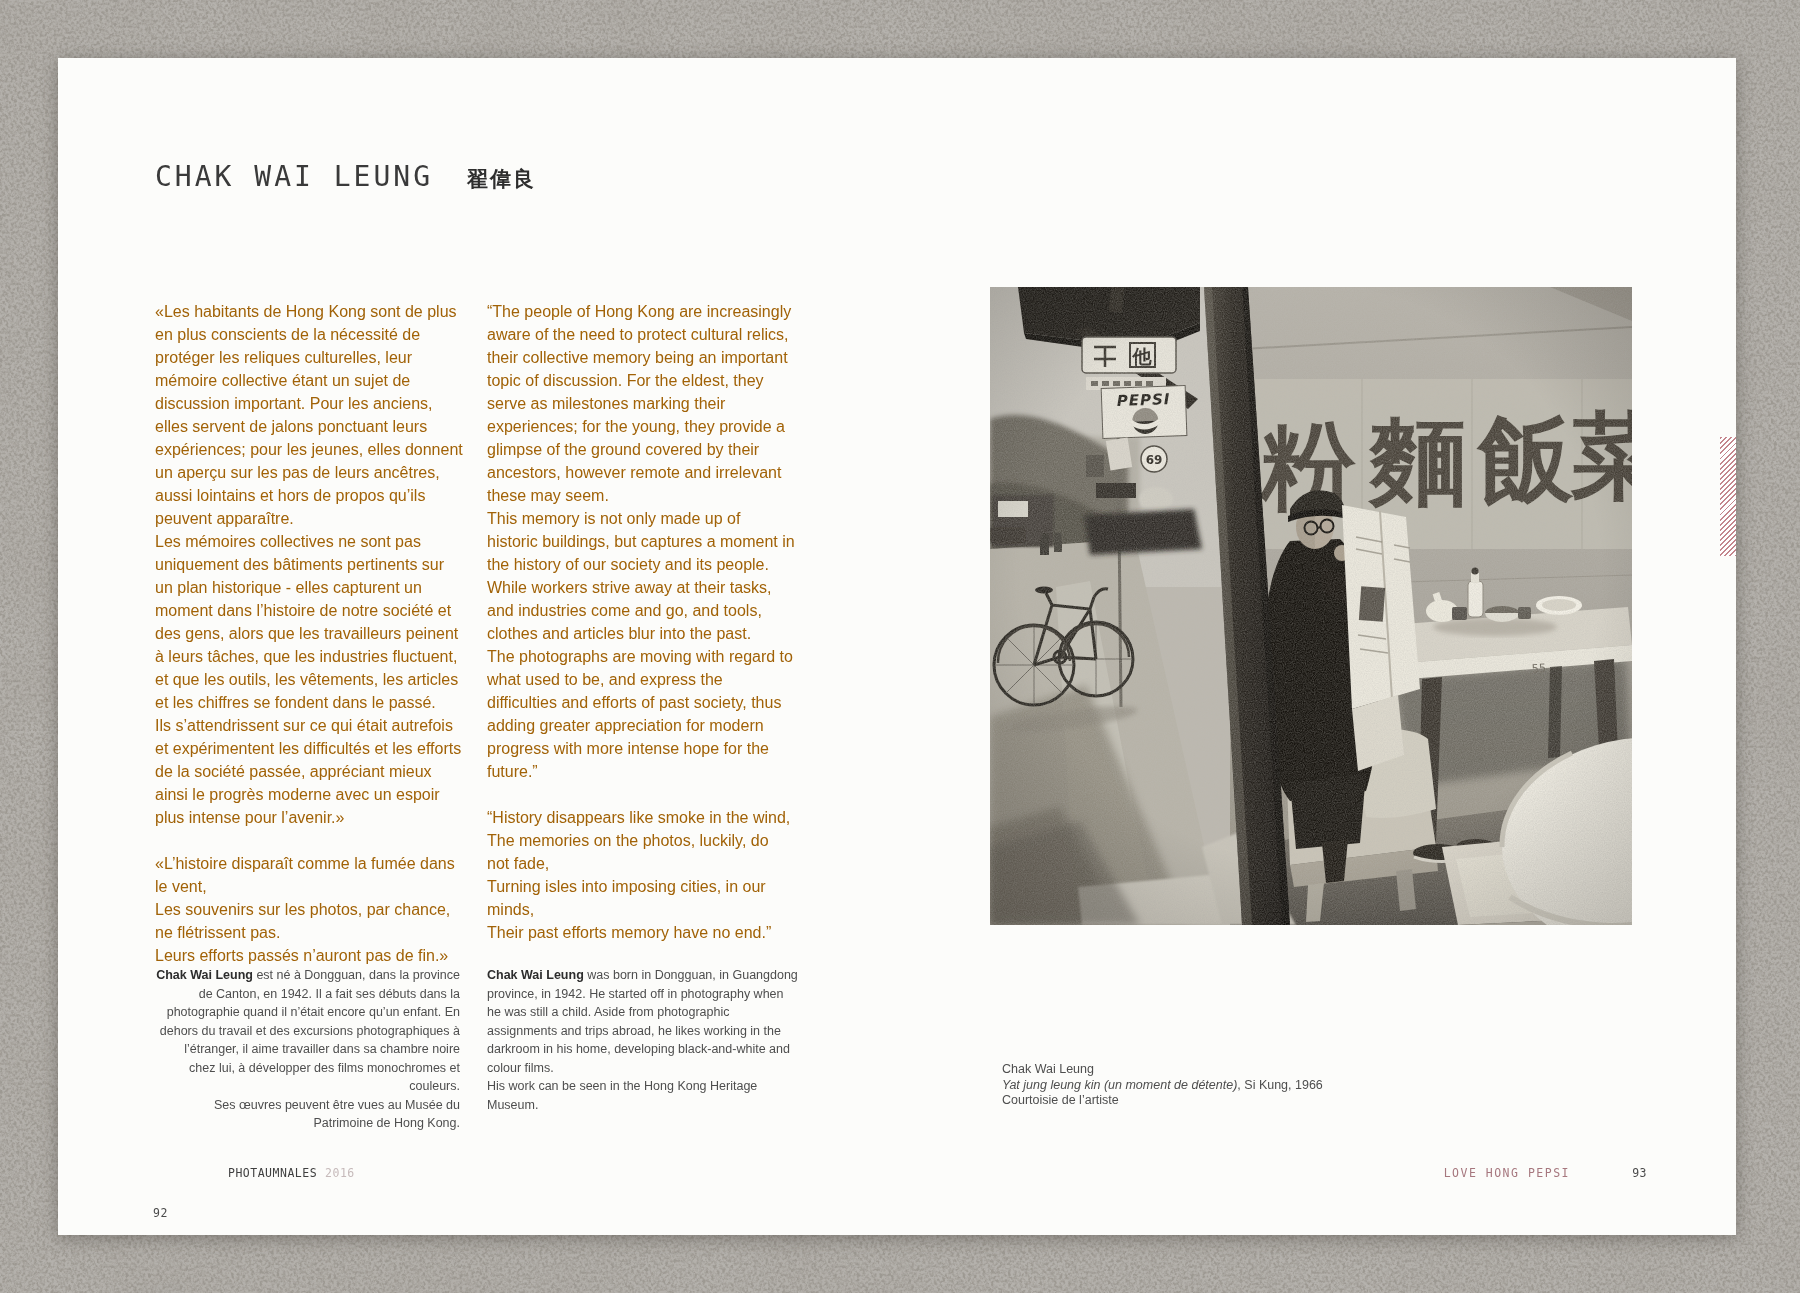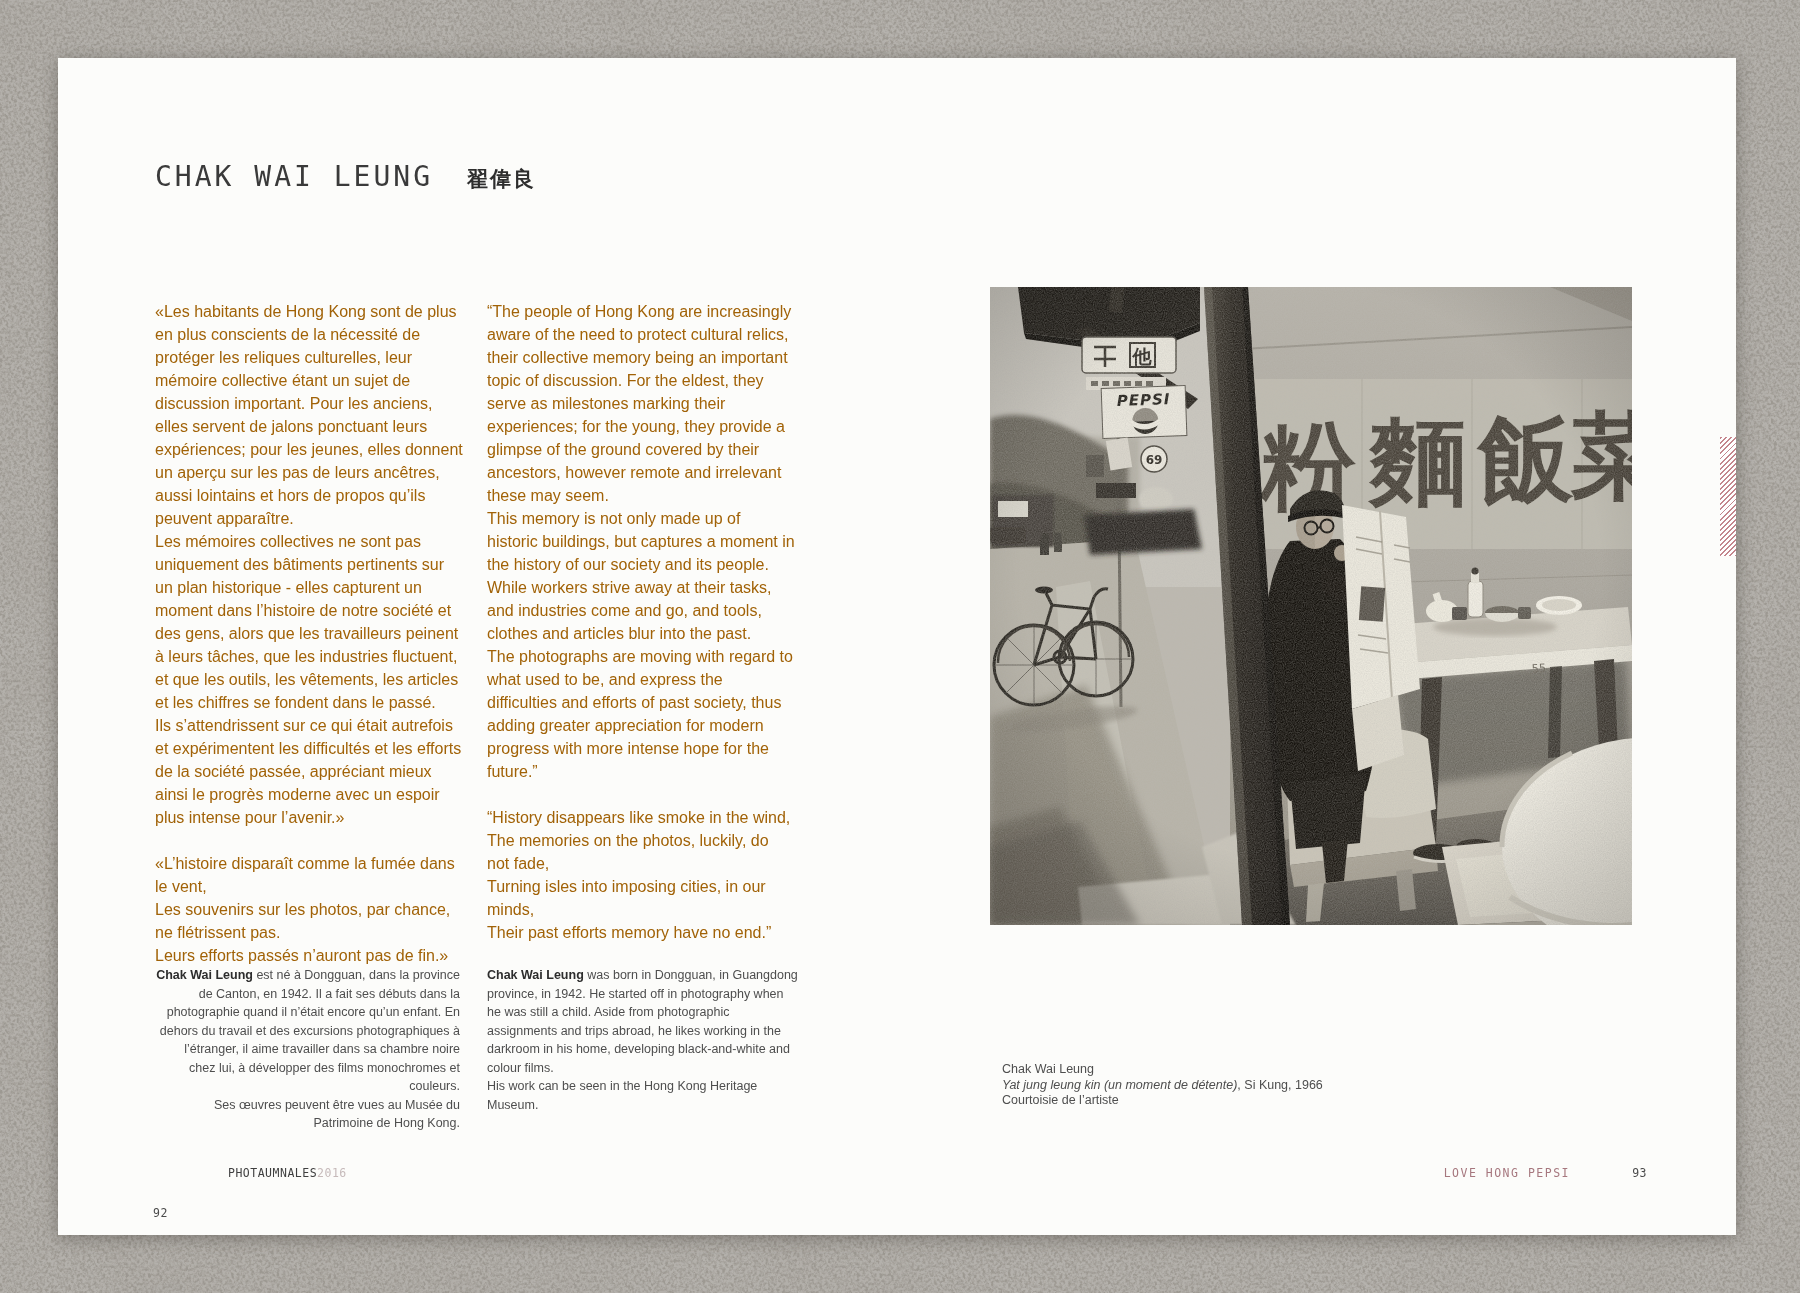--- a/index.html
+++ b/index.html
@@ -33,21 +33,21 @@
   .bio-fr{left:97px;width:305px;text-align:right;}
   .bio-en{left:429px;width:312px;}
   .photo{position:absolute;left:932px;top:229px;width:642px;height:638px;}
   .photo svg{display:block;width:642px;height:638px;}
   .caption{position:absolute;left:944px;top:1004px;font-size:12.5px;line-height:15.5px;color:#4e4e4e;}
   .caption p{margin:0;}
   .caption .it{font-style:italic;}
   .mono{font-family:"DejaVu Sans Mono",monospace;font-size:11.5px;letter-spacing:.5px;}
   .f-pl{position:absolute;left:95px;top:1108px;color:#4a4a4a;margin-top:40px;}
   .f-series{position:absolute;left:170px;top:1108px;color:#3f3f3f;}
-  .f-series .yr{color:#c6baba;}
+  .f-series .yr{color:#c6baba;margin-left:8px;}
   .f-section{position:absolute;right:166px;top:1108px;color:#a6777e;letter-spacing:1.5px;}
   .f-pr{position:absolute;right:89px;top:1108px;color:#4a4a4a;}
   .tab-hatch{
     position:absolute;left:1662px;top:379px;width:16px;height:119px;
     background:repeating-linear-gradient(315deg,#c4868d 0px,#c4868d 1.4px,#ffffff 1.4px,#ffffff 3.6px);
   }
 </style>
 </head>
 <body>
 

